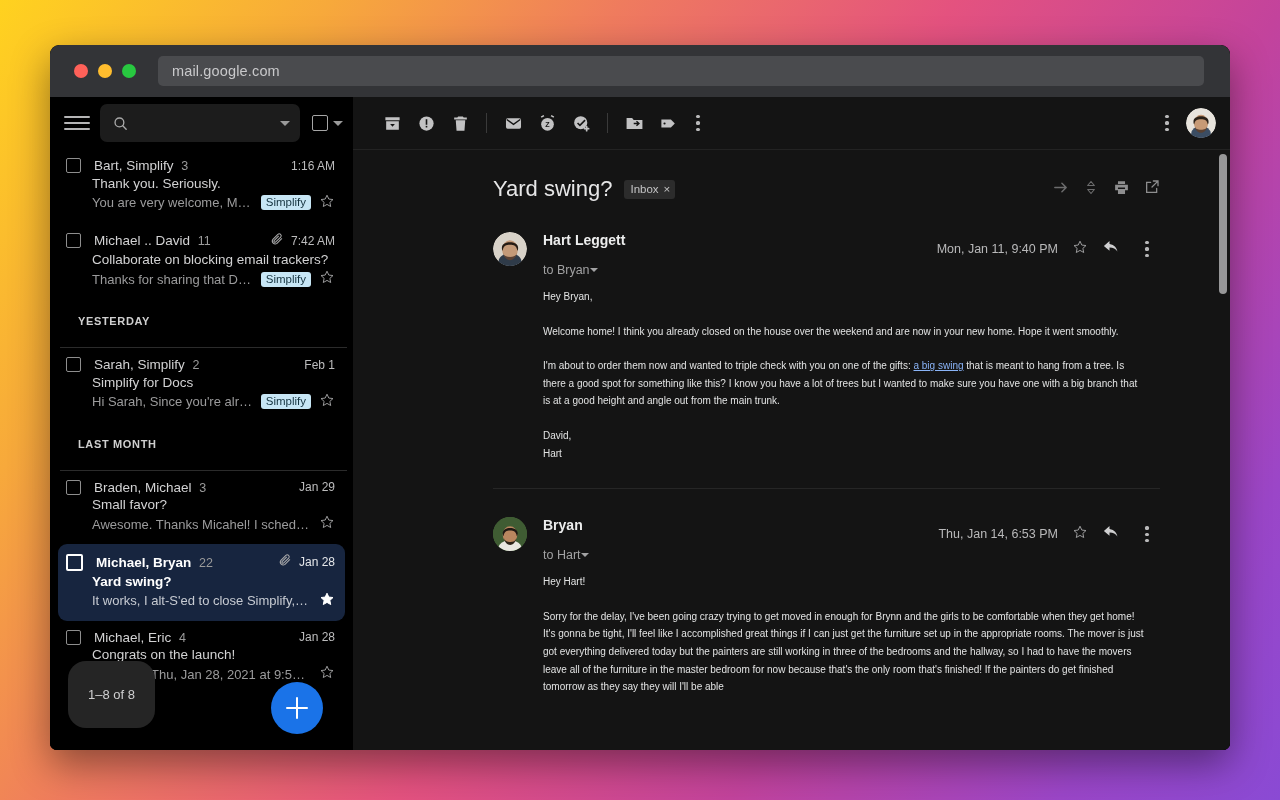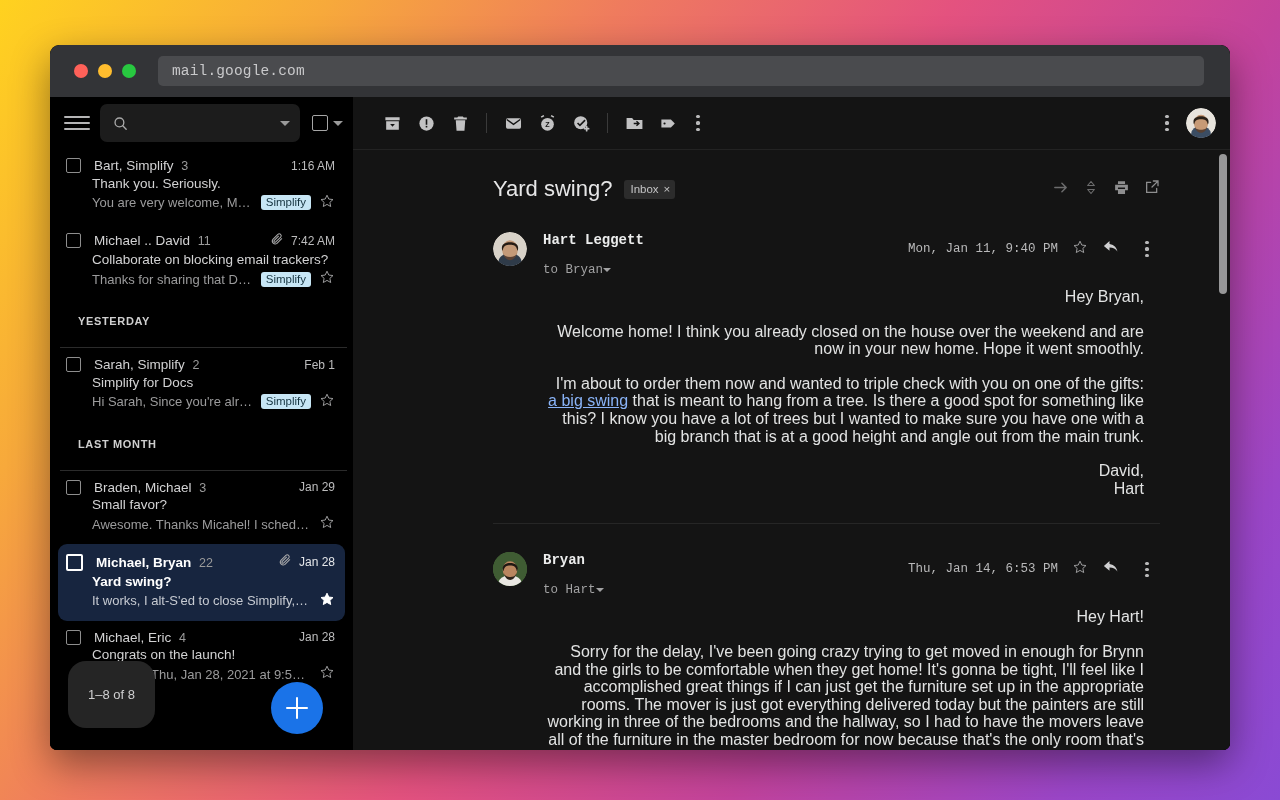--- a/index.html
+++ b/index.html
@@ -18,21 +18,21 @@
     height:52px;background:#333437;display:flex;align-items:center;padding:0 14px;
     border-radius:9px 9px 0 0;position:relative;
   }
   .dots{display:flex;gap:10px;margin-left:10px;margin-right:22px;}
   .dot{width:14px;height:14px;border-radius:50%;}
   .dot.red{background:#ff6159;}
   .dot.yellow{background:#ffbd2e;}
   .dot.green{background:#28c840;}
   #urlbar{
     flex:1;height:30px;background:#4a4b4e;border-radius:5px;display:flex;align-items:center;
-    padding:0 14px;color:#c9c9cb;font-size:14.5px;margin-right:12px;letter-spacing:.15px;font-family:Liberation Mono, monospace;
+    padding:0 14px;color:#c9c9cb;font-size:14.5px;margin-right:12px;letter-spacing:.15px;
   }
   
   #app{position:absolute;top:52px;left:0;right:0;bottom:0;display:flex;background:#000;}
   
   #sidebar{width:303px;background:#000;position:relative;flex:0 0 303px;}
   #searchrow{height:52px;display:flex;align-items:center;padding:0 10px 0 14px;gap:10px;}
   .hamburger{width:26px;height:26px;display:flex;flex-direction:column;justify-content:center;gap:4px;cursor:pointer;}
   .hamburger i{display:block;height:2px;background:#b5b5b6;border-radius:1px;}
   #searchbox{
     flex:1;height:38px;background:#1c1c1c;border-radius:7px;display:flex;align-items:center;
@@ -99,29 +99,29 @@
   #convo{flex:1;overflow:hidden;position:relative;padding:0 0 0 0;}
   #convo-inner{padding:26px 70px 0 140px;}
   #subjectrow{display:flex;align-items:center;padding:0 0 30px 0;}
   #subject{font-size:22px;color:#e6e6e7;font-weight:normal;}
   #inboxchip{
     margin-left:12px;background:#2c2c2c;color:#c4c4c5;font-size:11.5px;border-radius:3px;
     padding:3px 5px 4px 6px;display:flex;align-items:center;gap:5px;
   }
   #subjectrow .acts{margin-left:auto;display:flex;align-items:center;gap:14px;}
   .msg{padding:0 0 0 0;}
-  .msghead{display:flex;align-items:flex-start;font-family:Liberation Mono, monospace;}
+  .msghead{display:flex;align-items:flex-start;}
   .mavatar{width:34px;height:34px;border-radius:50%;flex:0 0 34px;margin-right:16px;overflow:hidden;}
   .mwho{flex:1;min-width:0;}
   .mname{font-size:14px;color:#eceded;font-weight:bold;line-height:17px;}
   .mto{font-size:12.5px;color:#a2a2a3;margin-top:14px;display:flex;align-items:center;}
   .mto .caret{border-top-color:#a2a2a3;border-left-width:4px;border-right-width:4px;border-top-width:4px;}
   .mright{display:flex;align-items:center;gap:14px;}
   .mdate{font-size:12.5px;color:#b9b9ba;white-space:nowrap;}
-  .mbody{margin:11px 16px 0 50px;font-size:16px;line-height:17.6px;color:#e2e3e3;text-align:right;}
+  .mbody{margin:11px 16px 0 50px;font-size:10px;line-height:17.6px;color:#e2e3e3;}
   .mbody p{margin:0 0 17px 0;}
   .mbody a{color:#8ab4f8;text-decoration:underline;}
   .msgsep{height:1px;background:#262626;margin:26px 0 0 0;}
   #scrollbar{position:absolute;right:3px;top:0;width:8px;background:#979798;border-radius:4px;}
 </style>
 </head>
 <body>
 
 <div id="window">
 

